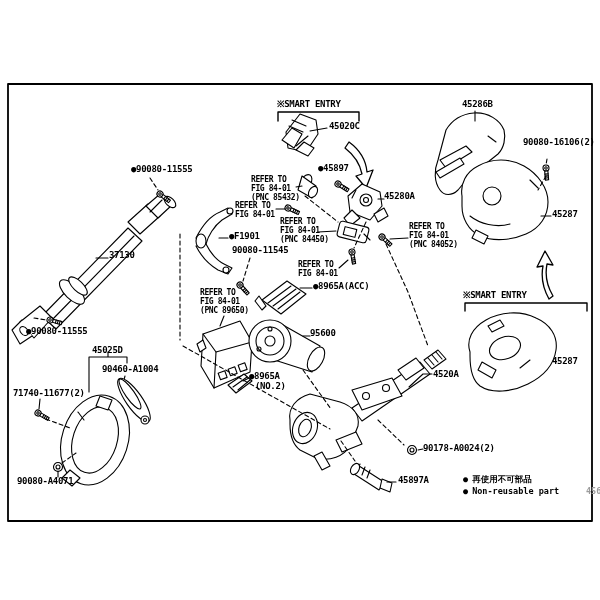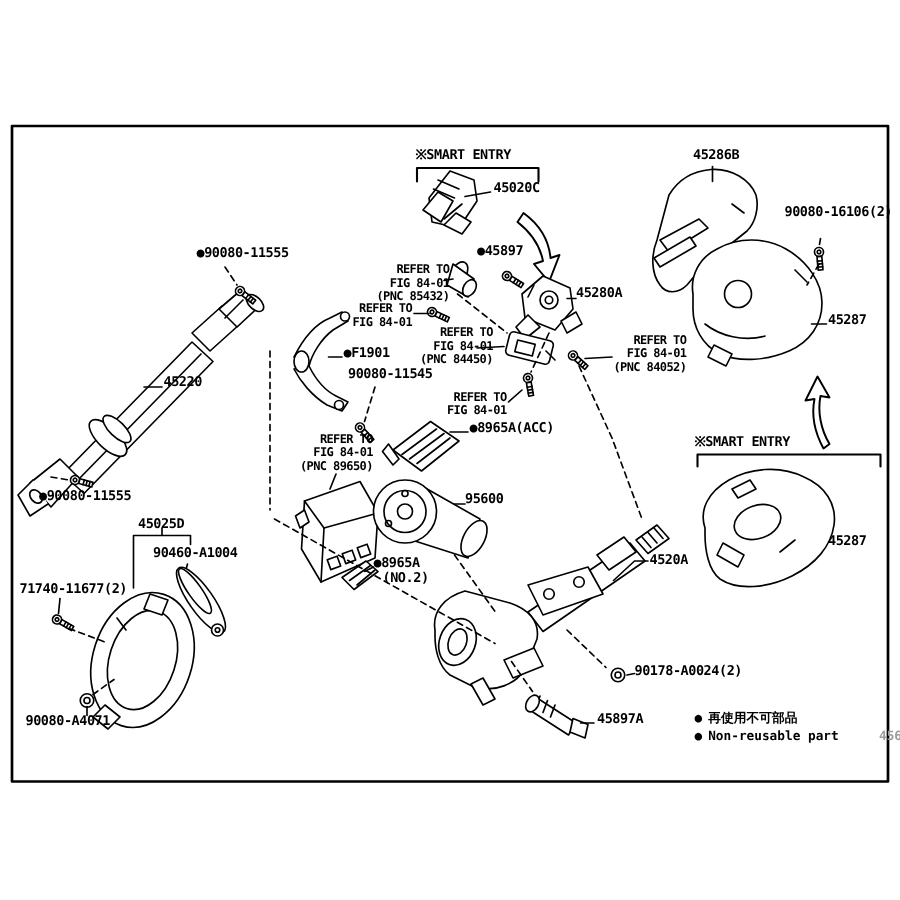--- a/index.html
+++ b/index.html
@@ -1,21 +1,21 @@
 <!DOCTYPE html>
 <html><head>
 <meta charset="utf-8">
 <style>
   html,body{margin:0;padding:0;background:#fff;}
   .stage{position:relative;width:600px;height:568px;background:#fff;overflow:hidden;
          font-family:"DejaVu Sans Mono",monospace;}
   .stage svg{position:absolute;left:0;top:0;}
   .lbl{position:absolute;font:bold 9px/9.5px "DejaVu Sans Mono",monospace;
        letter-spacing:-0.3px;color:#000;white-space:pre-line;}
-  .refer{font:bold 8px/9px "DejaVu Sans Mono",monospace;letter-spacing:-0.4px;text-align:right;}
+  .refer{font:bold 8px/9px "DejaVu Sans Mono",monospace;letter-spacing:-0.4px;}
   .se{font:bold 9px/10px "DejaVu Sans Mono",monospace;letter-spacing:-0.3px;}
   .legend-row{position:absolute;display:flex;gap:4px;font:bold 8.5px/10px "DejaVu Sans Mono",monospace;color:#000;}
   .fig-code{position:absolute;font:bold 8.5px "DejaVu Sans Mono",monospace;color:#9b9b9b;}
 </style>
 </head>
 <body>
 
 <div class="stage">
 
   <svg width="600" height="600" viewBox="0 0 600 600">
@@ -257,21 +257,21 @@
 
   <div class="lbl" style="left:329px;top:122px">45020C</div>
   <div class="lbl" style="left:462px;top:100px">45286B</div>
   <div class="lbl" style="left:523px;top:138px">90080-16106(2)</div>
   <div class="lbl" style="left:552px;top:210px">45287</div>
   <div class="lbl" style="left:318px;top:164px">●45897</div>
   <div class="lbl" style="left:384px;top:192px">45280A</div>
   <div class="lbl" style="left:229px;top:232px">●F1901</div>
   <div class="lbl" style="left:232px;top:246px">90080-11545</div>
   <div class="lbl" style="left:131px;top:165px">●90080-11555</div>
-  <div class="lbl" style="left:109px;top:251px">45220</div>
+  <div class="lbl" style="left:109px;top:251px">37130</div>
   <div class="lbl" style="left:26px;top:327px">●90080-11555</div>
   <div class="lbl" style="left:92px;top:346px">45025D</div>
   <div class="lbl" style="left:102px;top:365px">90460-A1004</div>
   <div class="lbl" style="left:13px;top:389px">71740-11677(2)</div>
   <div class="lbl" style="left:17px;top:477px">90080-A4071</div>
   <div class="lbl" style="left:313px;top:282px">●8965A(ACC)</div>
   <div class="lbl" style="left:310px;top:329px">95600</div>
   <div class="lbl" style="left:249px;top:372px">●8965A</div>
   <div class="lbl" style="left:255px;top:382px">(NO.2)</div>
   <div class="lbl" style="left:552px;top:357px">45287</div>

